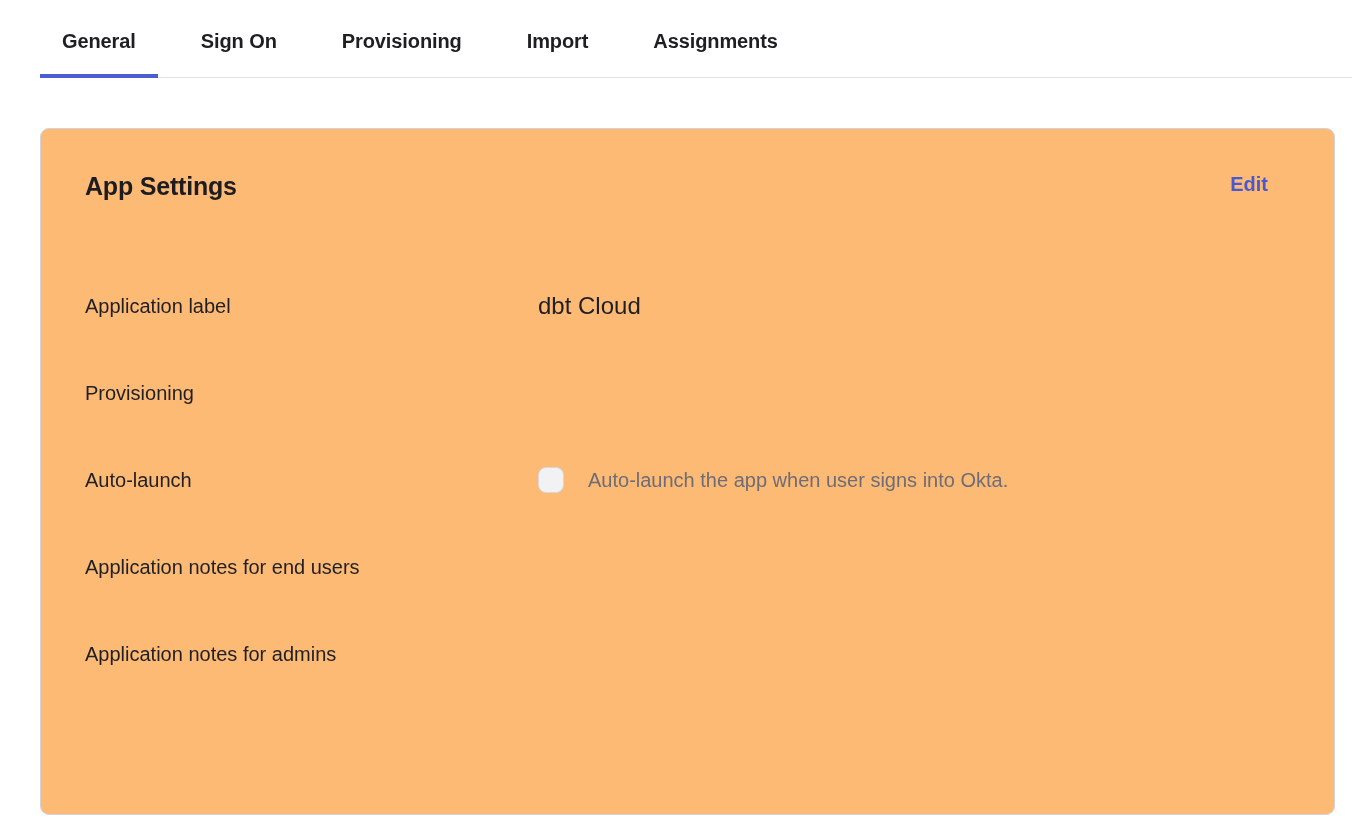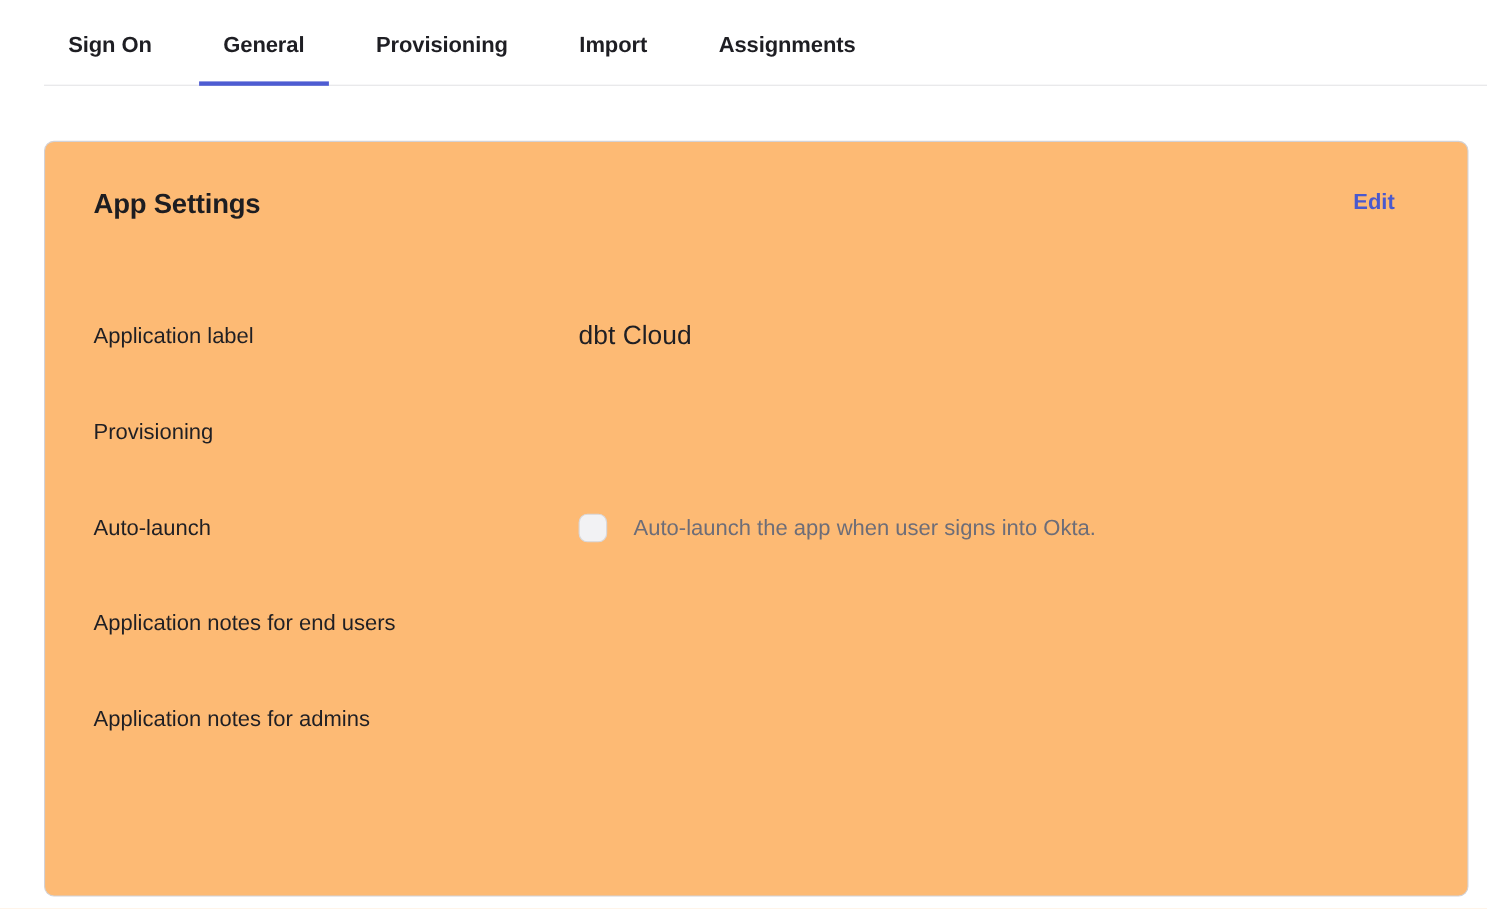--- a/index.html
+++ b/index.html
@@ -72,20 +72,21 @@
   }
 
   
   .rows { margin-top: 90px; }
   .row {
     display: grid;
     grid-template-columns: 441px 1fr;
     align-items: center;
     min-height: 26px;
     margin-bottom: 61px;
+    gap: 12px;
   }
   .row:last-child { margin-bottom: 0; }
   .field-label {
     font-size: 20px;
     line-height: 24px;
     color: #1f1f24;
   }
   .field-value {
     font-size: 24px;
     line-height: 24px;
@@ -117,22 +118,22 @@
     margin-left: 24px;
     font-size: 20px;
     line-height: 24px;
     color: #6d6d78;
   }
 </style>
 </head>
 <body>
 
 <nav class="tabbar">
+  <div class="tab active">General</div>
   <div class="tab">Sign On</div>
-  <div class="tab active">General</div>
   <div class="tab">Provisioning</div>
   <div class="tab">Import</div>
   <div class="tab">Assignments</div>
 </nav>
 
 <section class="card">
   <div class="card-header">
     <h1 class="card-title">App Settings</h1>
     <a class="edit-link">Edit</a>
   </div>

